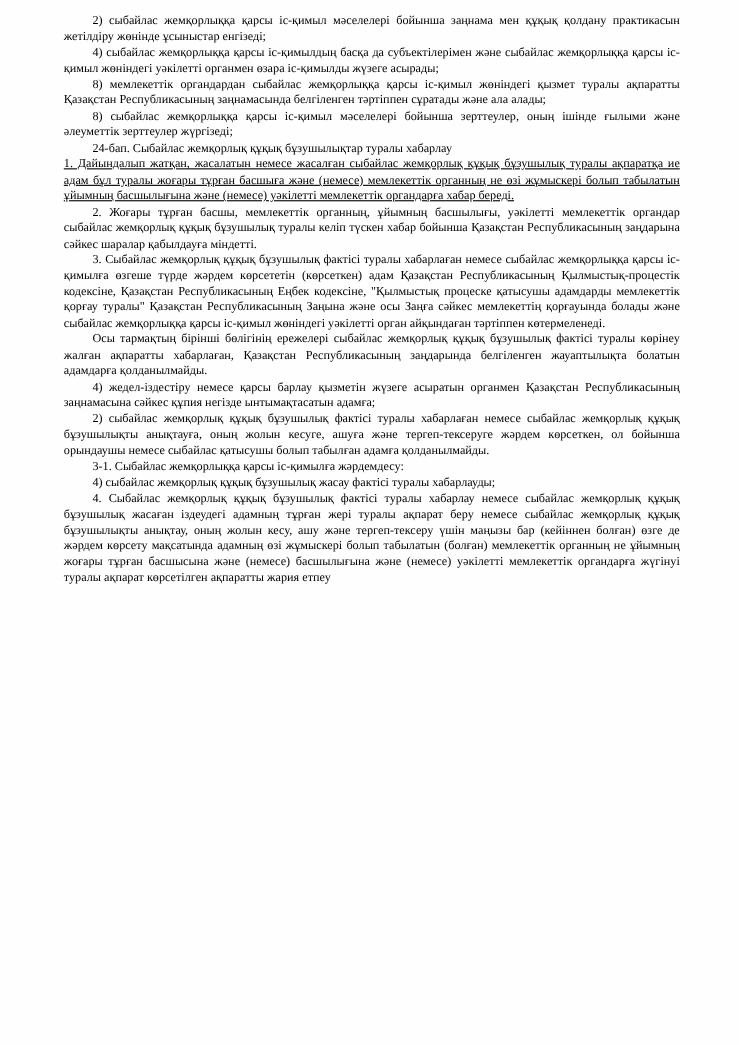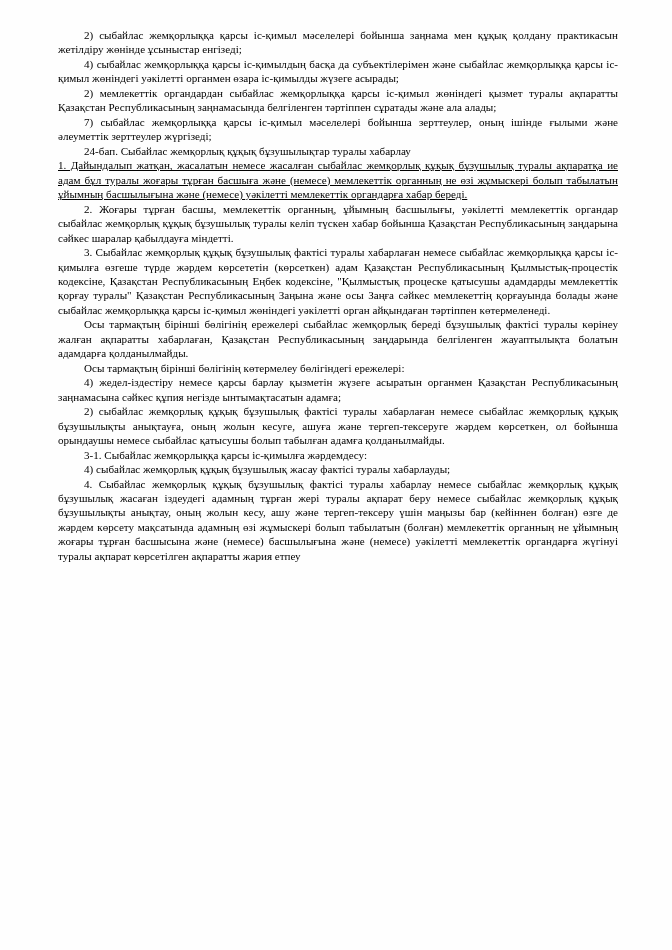--- a/index.html
+++ b/index.html
@@ -11,21 +11,21 @@
     width: 672px;
     height: 950px;
     font-family: "Liberation Serif", serif;
     color: #000000;
   }
   #page {
     position: relative;
     width: 672px;
     height: 950px;
     box-sizing: border-box;
-    padding: 28px 54px 20px 58px;
+    padding: 12px 54px 20px 58px;
     background: #fefefe;
   }
   .doc-body {
     font-size: 11.1px;
     line-height: 1.305;
     text-align: justify;
     text-justify: inter-word;
     hyphens: none;
   }
   .para {
@@ -41,28 +41,27 @@
   }
 </style>
 </head>
 <body>
 
 <div id="page">
   <div class="doc-body">
 
     <p class="para">2) сыбайлас жемқорлыққа қарсы іс-қимыл мәселелері бойынша заңнама мен құқық қолдану практикасын жетілдіру жөнінде ұсыныстар енгізеді;</p>
     <p class="para">4) сыбайлас жемқорлыққа қарсы іс-қимылдың басқа да субъектілерімен және сыбайлас жемқорлыққа қарсы іс-қимыл жөніндегі уәкілетті органмен өзара іс-қимылды жүзеге асырады;</p>
-    <p class="para">2) мемлекеттік органдардан сыбайлас жемқорлыққа қарсы іс-қимыл жөніндегі қызмет туралы ақпаратты Қазақстан Республикасының заңнамасында белгіленген тәртіппен сұратады және ала алады;</p>
-    <p class="para">7) сыбайлас жемқорлыққа қарсы іс-қимыл мәселелері бойынша зерттеулер, оның ішінде ғылыми және әлеуметтік зерттеулер жүргізеді;</p>
+    <p class="para">8) мемлекеттік органдардан сыбайлас жемқорлыққа қарсы іс-қимыл жөніндегі қызмет туралы ақпаратты Қазақстан Республикасының заңнамасында белгіленген тәртіппен сұратады және ала алады;</p>
+    <p class="para">8) сыбайлас жемқорлыққа қарсы іс-қимыл мәселелері бойынша зерттеулер, оның ішінде ғылыми және әлеуметтік зерттеулер жүргізеді;</p>
     <p class="para">24-бап. Сыбайлас жемқорлық құқық бұзушылықтар туралы хабарлау</p>
     <p class="heading">1. Дайындалып жатқан, жасалатын немесе жасалған сыбайлас жемқорлық құқық бұзушылық туралы ақпаратқа ие адам бұл туралы жоғары тұрған басшыға және (немесе) мемлекеттік органның не өзі жұмыскері болып табылатын ұйымның басшылығына және (немесе) уәкілетті мемлекеттік органдарға хабар береді.</p>
     <p class="para">2. Жоғары тұрған басшы, мемлекеттік органның, ұйымның басшылығы, уәкілетті мемлекеттік органдар сыбайлас жемқорлық құқық бұзушылық туралы келіп түскен хабар бойынша Қазақстан Республикасының заңдарына сәйкес шаралар қабылдауға міндетті.</p>
     <p class="para">3. Сыбайлас жемқорлық құқық бұзушылық фактісі туралы хабарлаған немесе сыбайлас жемқорлыққа қарсы іс-қимылға өзгеше түрде жәрдем көрсететін (көрсеткен) адам Қазақстан Республикасының Қылмыстық-процестік кодексіне, Қазақстан Республикасының Еңбек кодексіне, "Қылмыстық процеске қатысушы адамдарды мемлекеттік қорғау туралы" Қазақстан Республикасының Заңына және осы Заңға сәйкес мемлекеттің қорғауында болады және сыбайлас жемқорлыққа қарсы іс-қимыл жөніндегі уәкілетті орган айқындаған тәртіппен көтермеленеді.</p>
-    <p class="para">Осы тармақтың бірінші бөлігінің ережелері сыбайлас жемқорлық береді бұзушылық фактісі туралы көрінеу жалған ақпаратты хабарлаған, Қазақстан Республикасының заңдарында белгіленген жауаптылықта болатын адамдарға қолданылмайды.</p>
-    <p class="para">Осы тармақтың бірінші бөлігінің көтермелеу бөлігіндегі ережелері:</p>
+    <p class="para">Осы тармақтың бірінші бөлігінің ережелері сыбайлас жемқорлық құқық бұзушылық фактісі туралы көрінеу жалған ақпаратты хабарлаған, Қазақстан Республикасының заңдарында белгіленген жауаптылықта болатын адамдарға қолданылмайды.</p>
     <p class="para">4) жедел-іздестіру немесе қарсы барлау қызметін жүзеге асыратын органмен Қазақстан Республикасының заңнамасына сәйкес құпия негізде ынтымақтасатын адамға;</p>
     <p class="para">2) сыбайлас жемқорлық құқық бұзушылық фактісі туралы хабарлаған немесе сыбайлас жемқорлық құқық бұзушылықты анықтауға, оның жолын кесуге, ашуға және тергеп-тексеруге жәрдем көрсеткен, ол бойынша орындаушы немесе сыбайлас қатысушы болып табылған адамға қолданылмайды.</p>
     <p class="para">3-1. Сыбайлас жемқорлыққа қарсы іс-қимылға жәрдемдесу:</p>
     <p class="para">4) сыбайлас жемқорлық құқық бұзушылық жасау фактісі туралы хабарлауды;</p>
     <p class="para">4. Сыбайлас жемқорлық құқық бұзушылық фактісі туралы хабарлау немесе сыбайлас жемқорлық құқық бұзушылық жасаған іздеудегі адамның тұрған жері туралы ақпарат беру немесе сыбайлас жемқорлық құқық бұзушылықты анықтау, оның жолын кесу, ашу және тергеп-тексеру үшін маңызы бар (кейіннен болған) өзге де жәрдем көрсету мақсатында адамның өзі жұмыскері болып табылатын (болған) мемлекеттік органның не ұйымның жоғары тұрған басшысына және (немесе) басшылығына және (немесе) уәкілетті мемлекеттік органдарға жүгінуі туралы ақпарат көрсетілген ақпаратты жария етпеу</p>
     <p class="para"></p>
 
   </div>
 </div>
 

